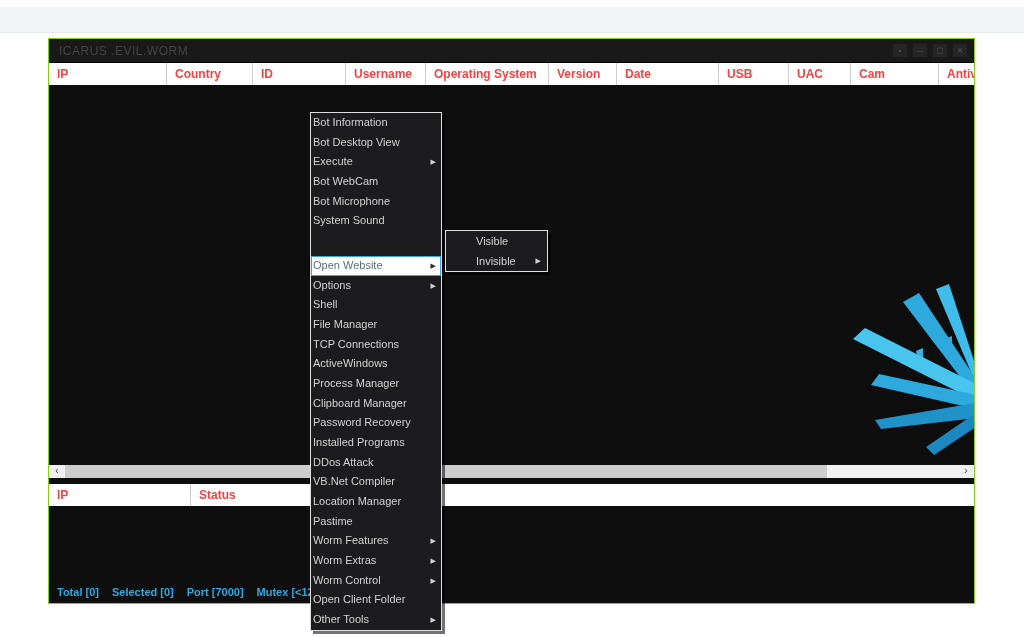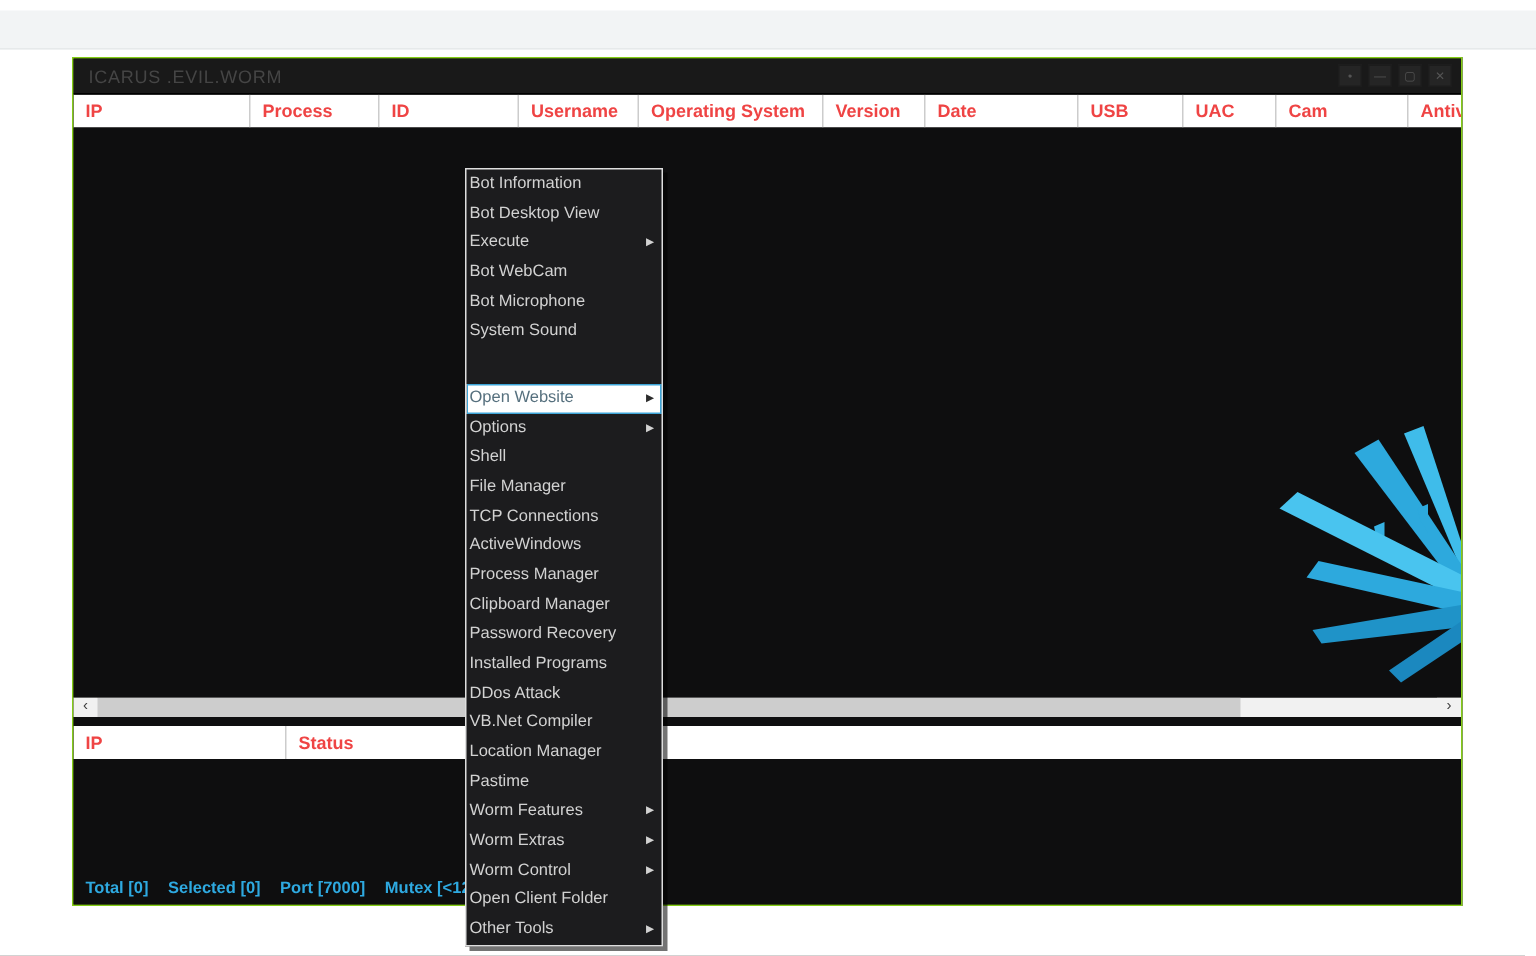--- a/index.html
+++ b/index.html
@@ -62,21 +62,21 @@
       <div class="win-buttons">
           <div class="win-btn">•</div>
           <div class="win-btn">—</div>
           <div class="win-btn">▢</div>
           <div class="win-btn">✕</div>
         </div>
     </div>
 
     <div class="header-row">
         <div class="hcol col-0">IP</div>
-        <div class="hcol col-1">Process</div>
+        <div class="hcol col-1">Country</div>
         <div class="hcol col-2">ID</div>
         <div class="hcol col-3">Username</div>
         <div class="hcol col-4">Operating System</div>
         <div class="hcol col-5">Version</div>
         <div class="hcol col-6">Date</div>
         <div class="hcol col-7">USB</div>
         <div class="hcol col-8">UAC</div>
         <div class="hcol col-9">Cam</div>
         <div class="hcol col-10">Antivirus</div>
       </div>
@@ -140,13 +140,17 @@
       <div class="menu-item"><span>VB.Net Compiler</span></div>
       <div class="menu-item"><span>Location Manager</span></div>
       <div class="menu-item"><span>Pastime</span></div>
       <div class="menu-item"><span>Worm Features</span><span class="arrow">▶</span></div>
       <div class="menu-item"><span>Worm Extras</span><span class="arrow">▶</span></div>
       <div class="menu-item"><span>Worm Control</span><span class="arrow">▶</span></div>
       <div class="menu-item"><span>Open Client Folder</span></div>
       <div class="menu-item"><span>Other Tools</span><span class="arrow">▶</span></div>
     </div>
 
+  <div class="submenu">
+      <div class="menu-item"><span>Visible</span></div>
+      <div class="menu-item"><span>Invisible</span><span class="arrow">▶</span></div>
+    </div>
 </div>
 
 </body></html>

